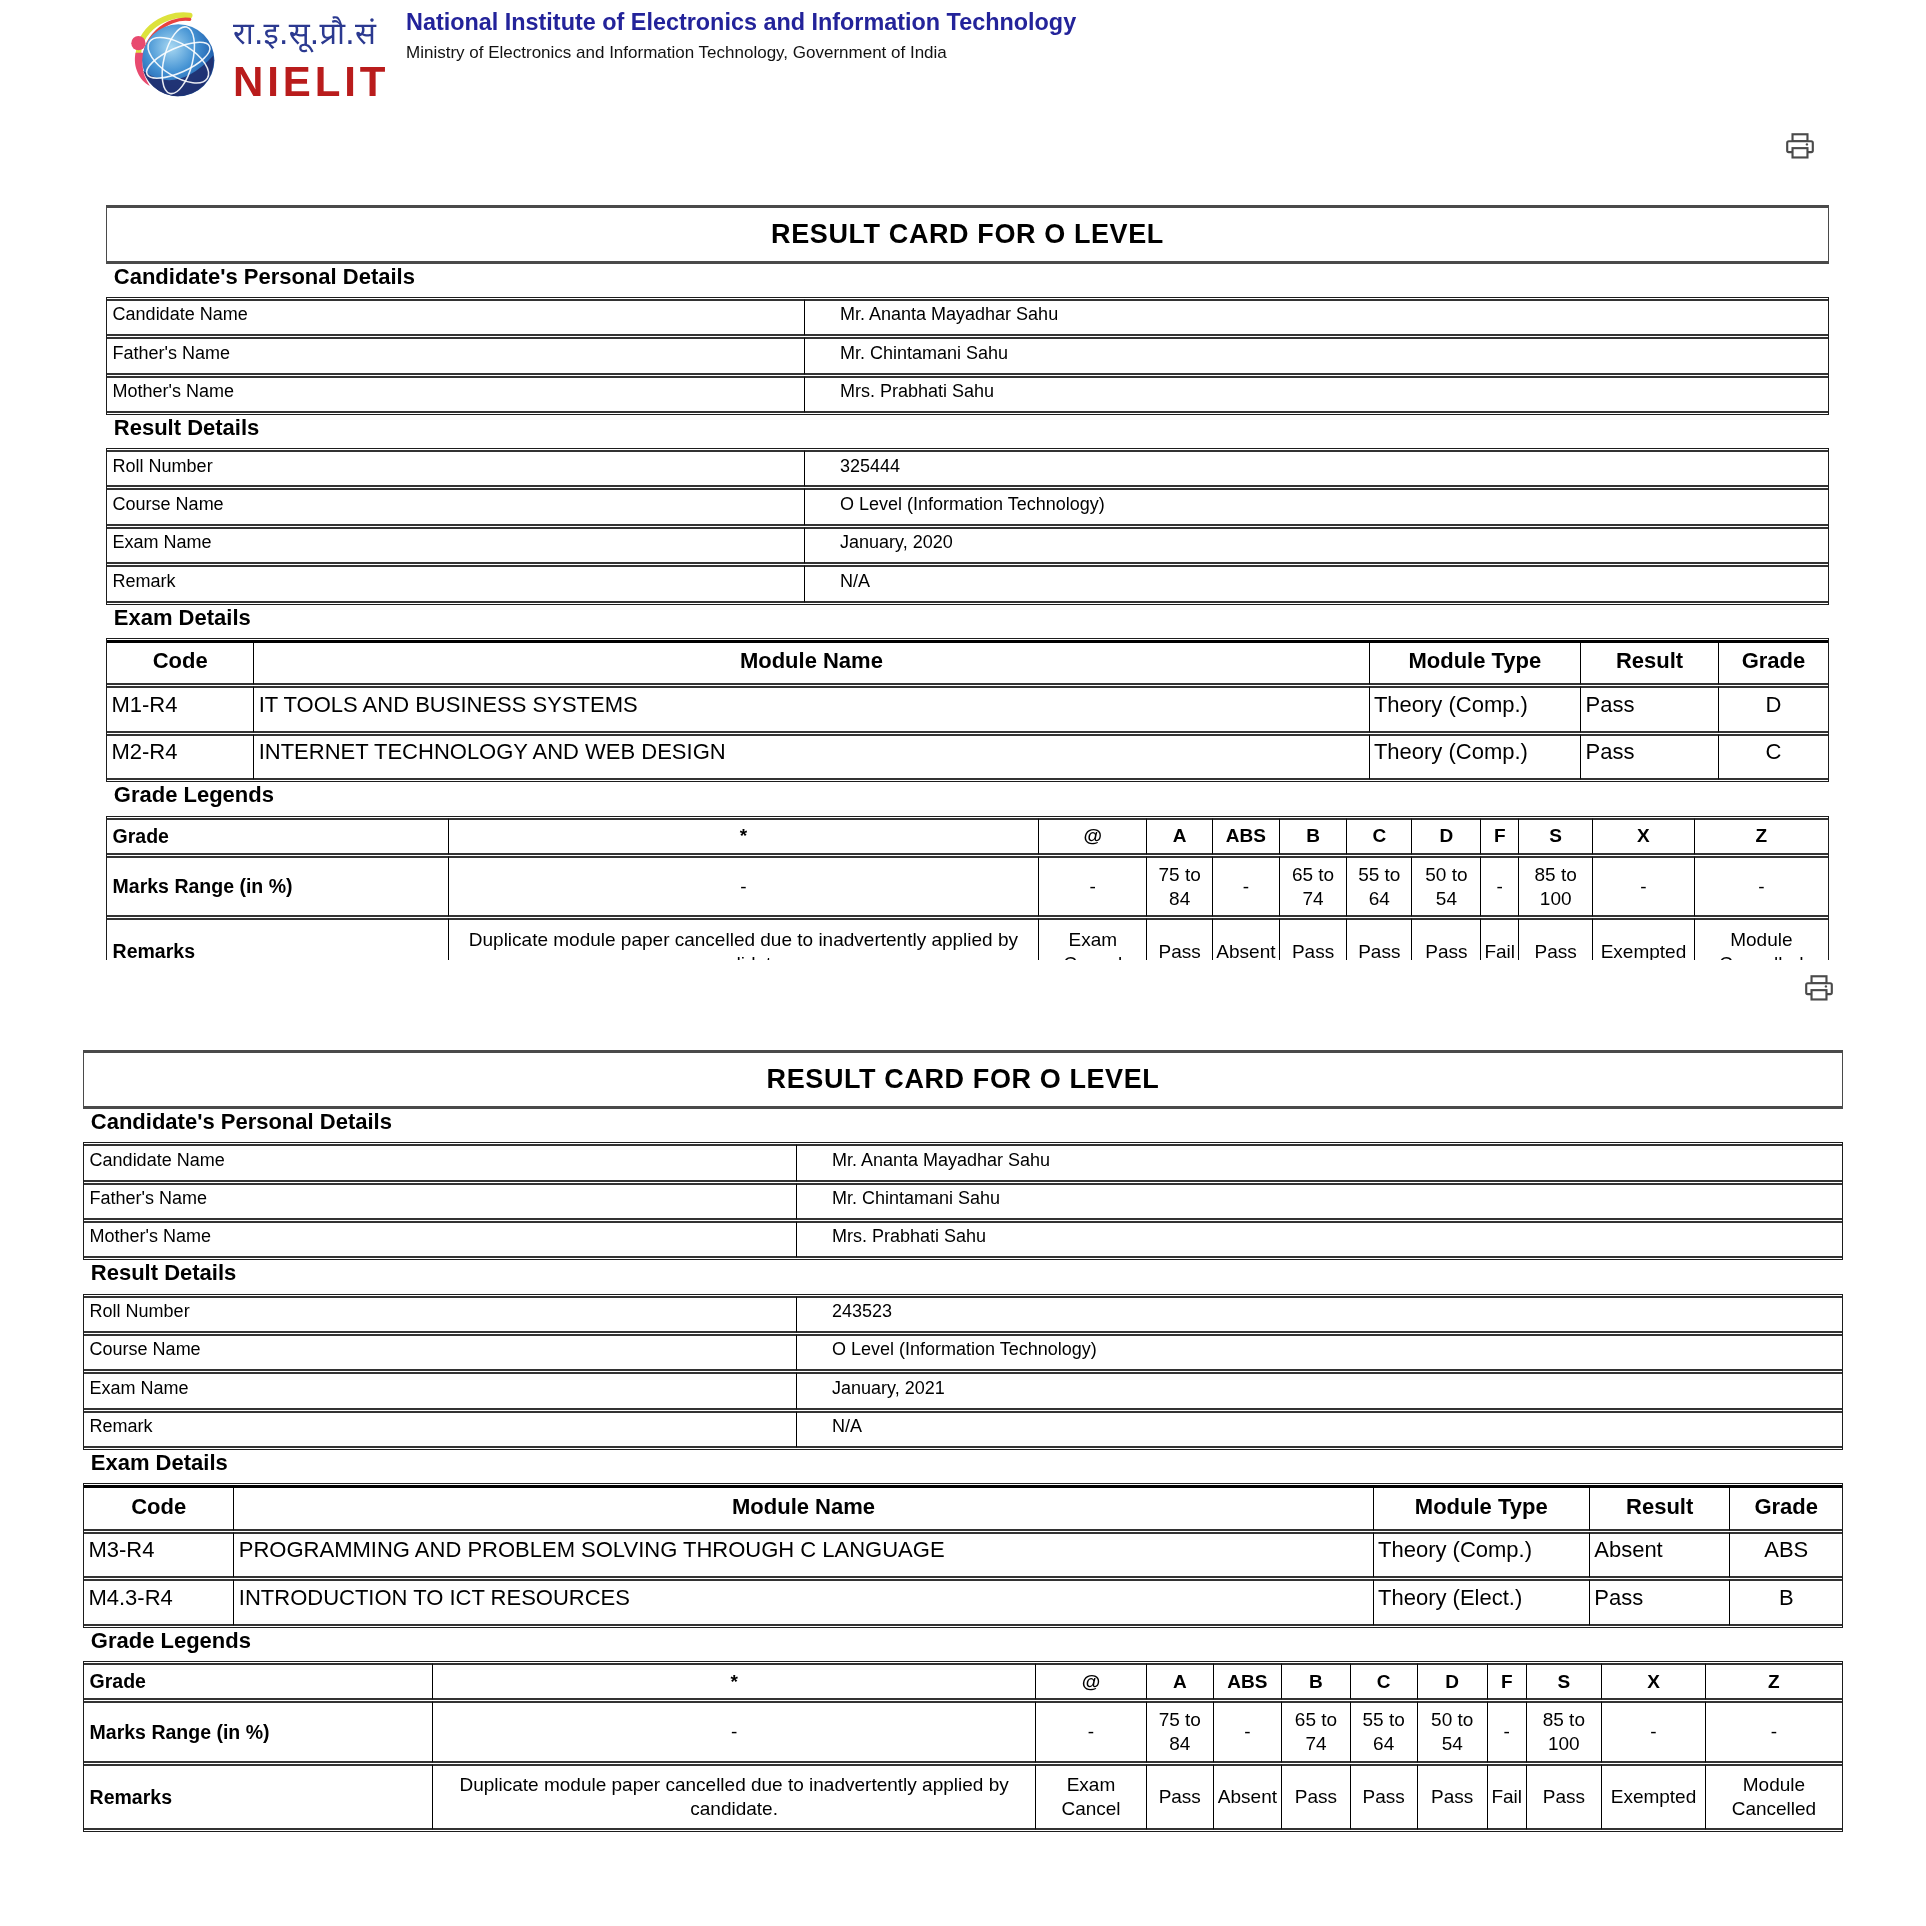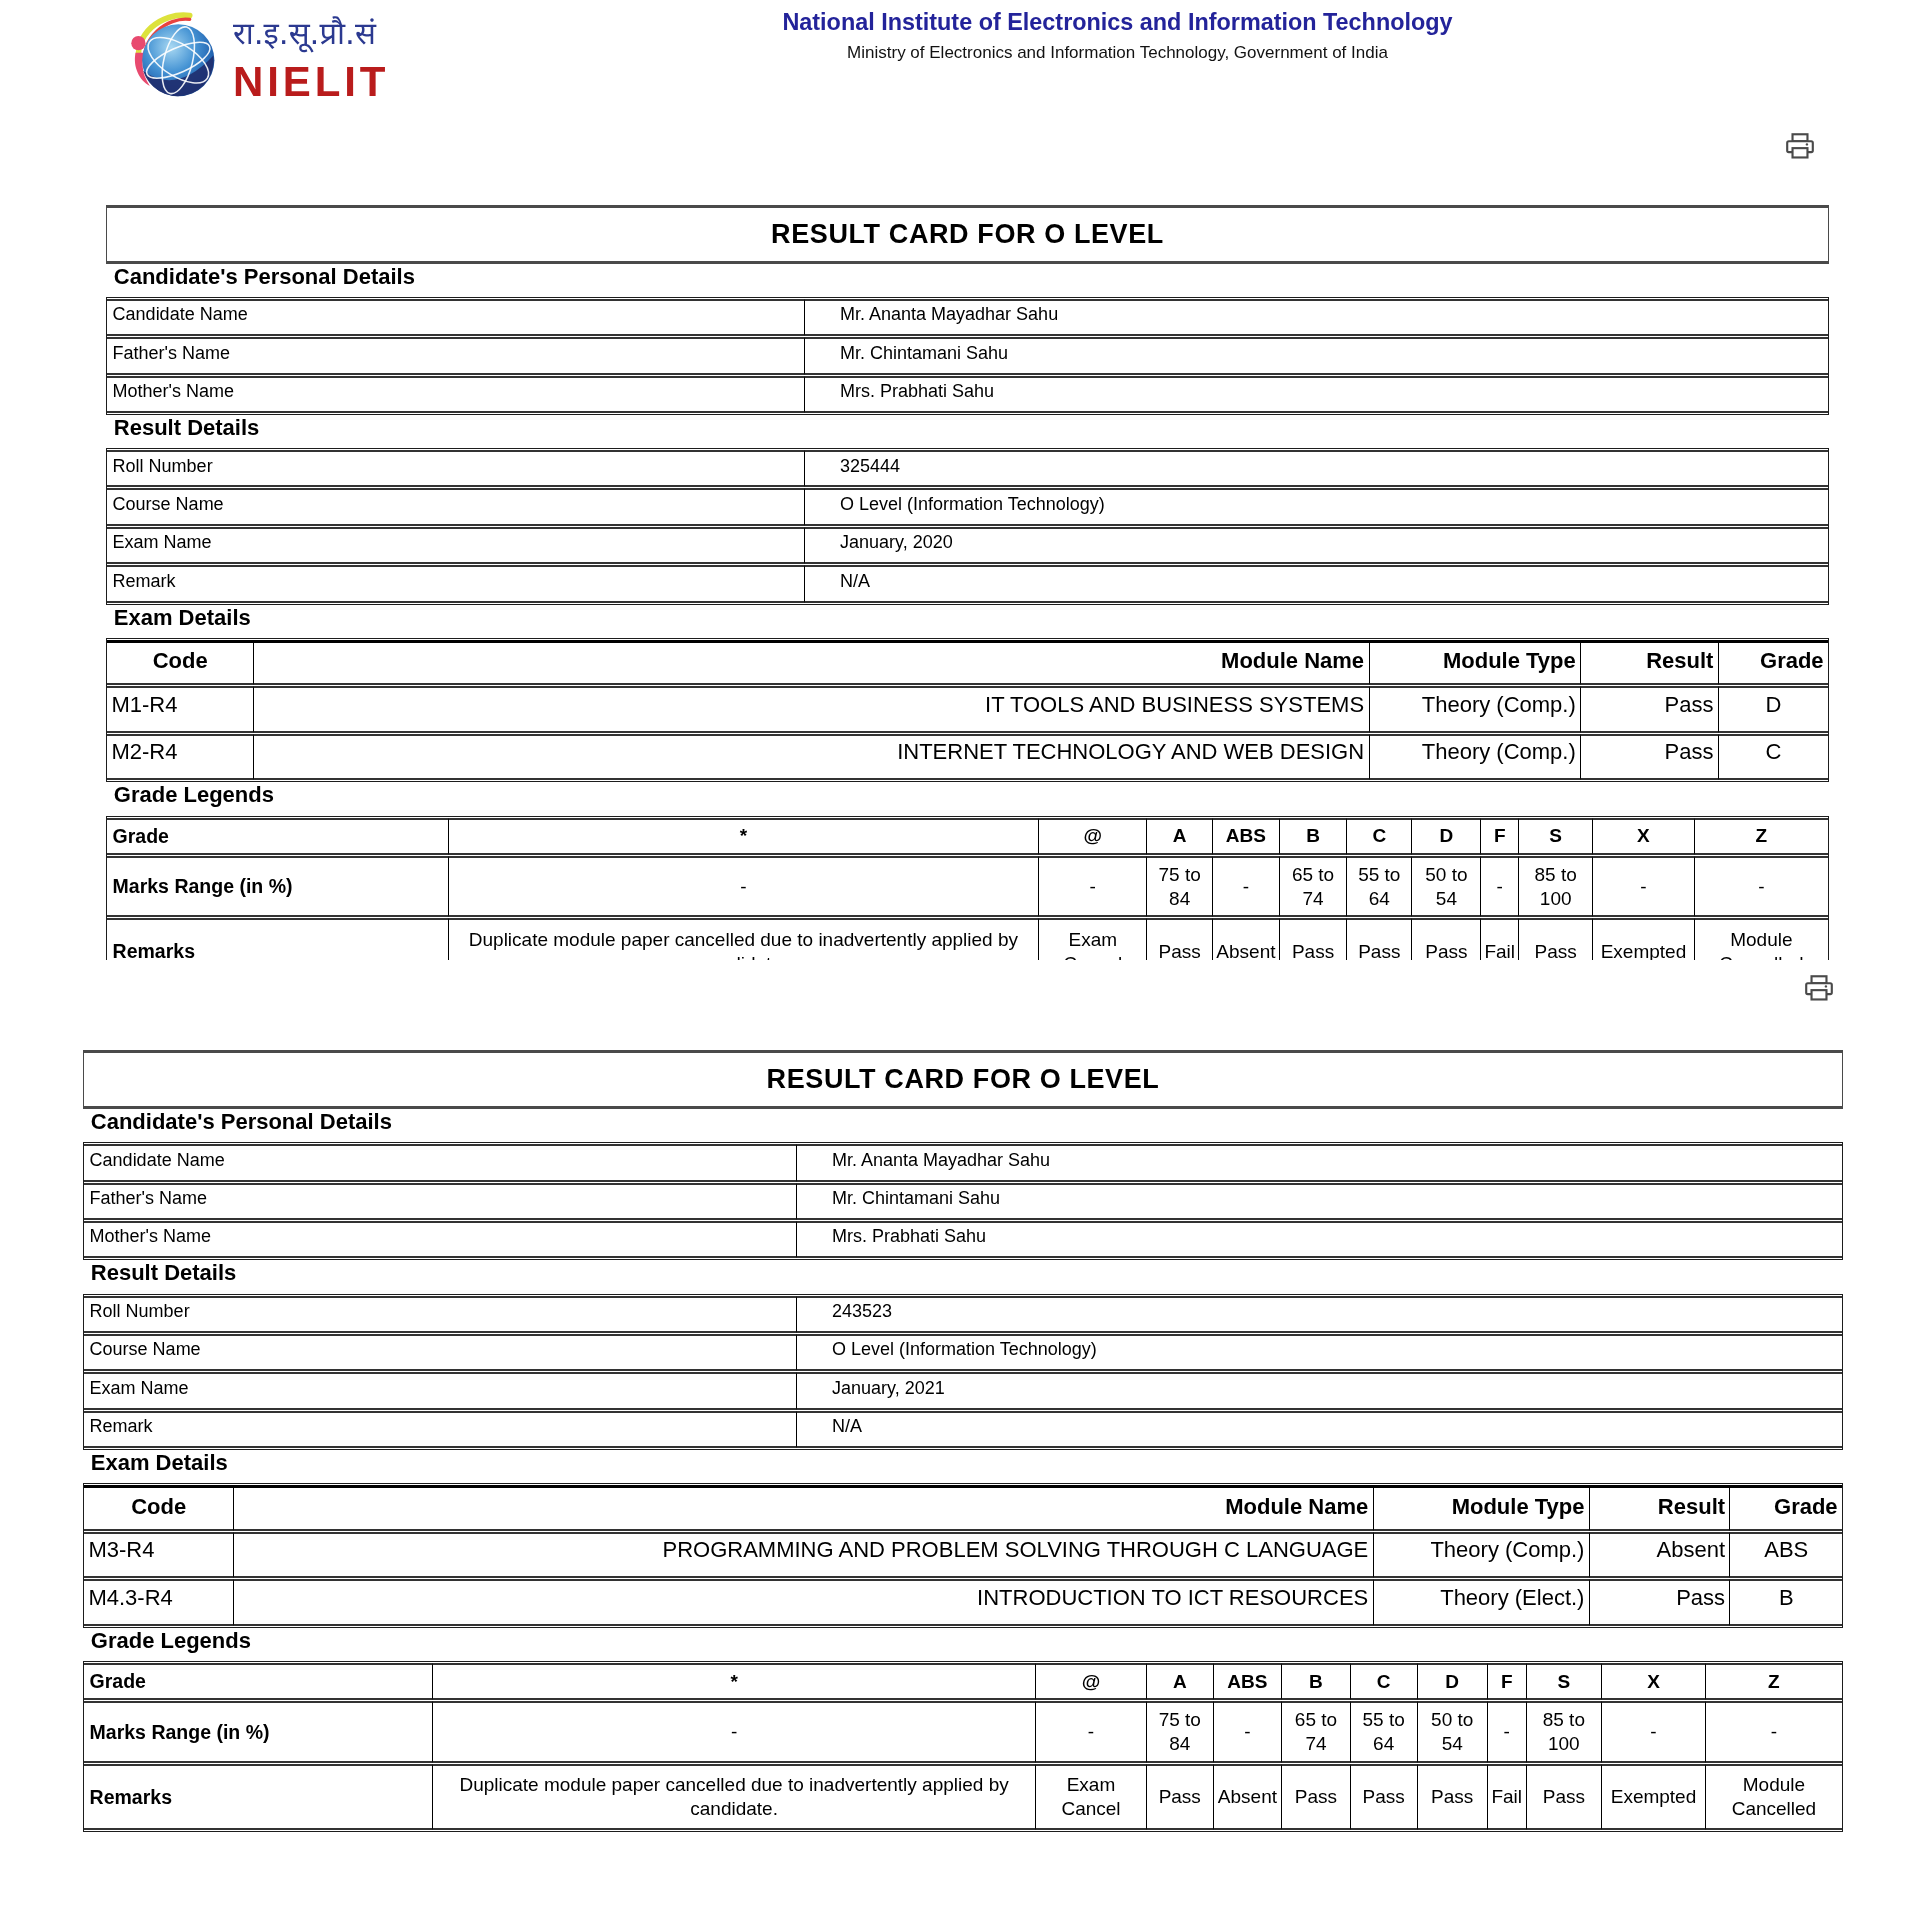--- a/index.html
+++ b/index.html
@@ -11,21 +11,21 @@
   .card1{height:960px;overflow:hidden;padding:0 97px 0 106px;position:relative;}
   .card2{padding:0 83px 0 83px;position:relative;}
 
   
   .site-header{position:relative;height:103px;padding-top:7.8px;}
   .logo{display:flex;align-items:flex-start;gap:11px;margin-left:21px;width:311px;}
   .logo svg{flex:none;}
   .logo-text{padding-top:9px;}
   .logo-hindi{font-size:31px;font-weight:normal;color:#2b3990;line-height:1.05;font-family:"DejaVu Sans",sans-serif;}
   .logo-name{font-size:42px;font-weight:800;color:#b91c1c;letter-spacing:3.9px;line-height:1.0;margin-top:12px;}
-  .org-titles{position:absolute;left:300px;right:0;top:9px;text-align:center;}
+  .org-titles{position:absolute;left:300px;right:0;top:9px;}
   .org-title{font-size:23.4px;font-weight:bold;color:#23239a;}
   .org-subtitle{font-size:17px;margin-top:6.7px;color:#121212;}
 
   
   .printer-row{text-align:right;}
   .card1 .printer-row{margin-top:19px;padding-right:13.3px;}
   .card2 .printer-row{margin-top:12.2px;padding-right:7.8px;}
   .print-btn{background:none;border:none;padding:0;cursor:pointer;line-height:0;}
 
   
@@ -56,21 +56,21 @@
   .kv td.v{border-left:1.1px solid #000;padding-left:35px;}
 
   .exam th{
     border-top:3.3px solid #000;border-bottom:2.2px solid #333;
     font-weight:bold;font-size:22px;text-align:center;padding:5.6px 4.4px 9px;
   }
   .exam td{
     border-top:2.2px solid #333;border-bottom:2.2px solid #333;
     font-size:22px;padding:3.3px 4.4px 13.3px 4.4px;vertical-align:top;white-space:nowrap;
   }
-  .exam th + th, .exam td + td{border-left:1.7px solid #000;text-align:right;}
+  .exam th + th, .exam td + td{border-left:1.7px solid #000;}
   .exam .c{text-align:center;}
 
   .legends td{
     border-top:2.2px solid #333;border-bottom:2.2px solid #333;
     font-size:19px;text-align:center;vertical-align:middle;padding:2.2px 2.2px;
     line-height:1.25;
   }
   .legends td + td{border-left:1.1px solid #000;}
   .legends td.lbl{text-align:left;font-weight:bold;padding-left:5.6px;font-size:19.5px;}
   .legends tr.gradeRow td{font-weight:bold;height:29px;}

